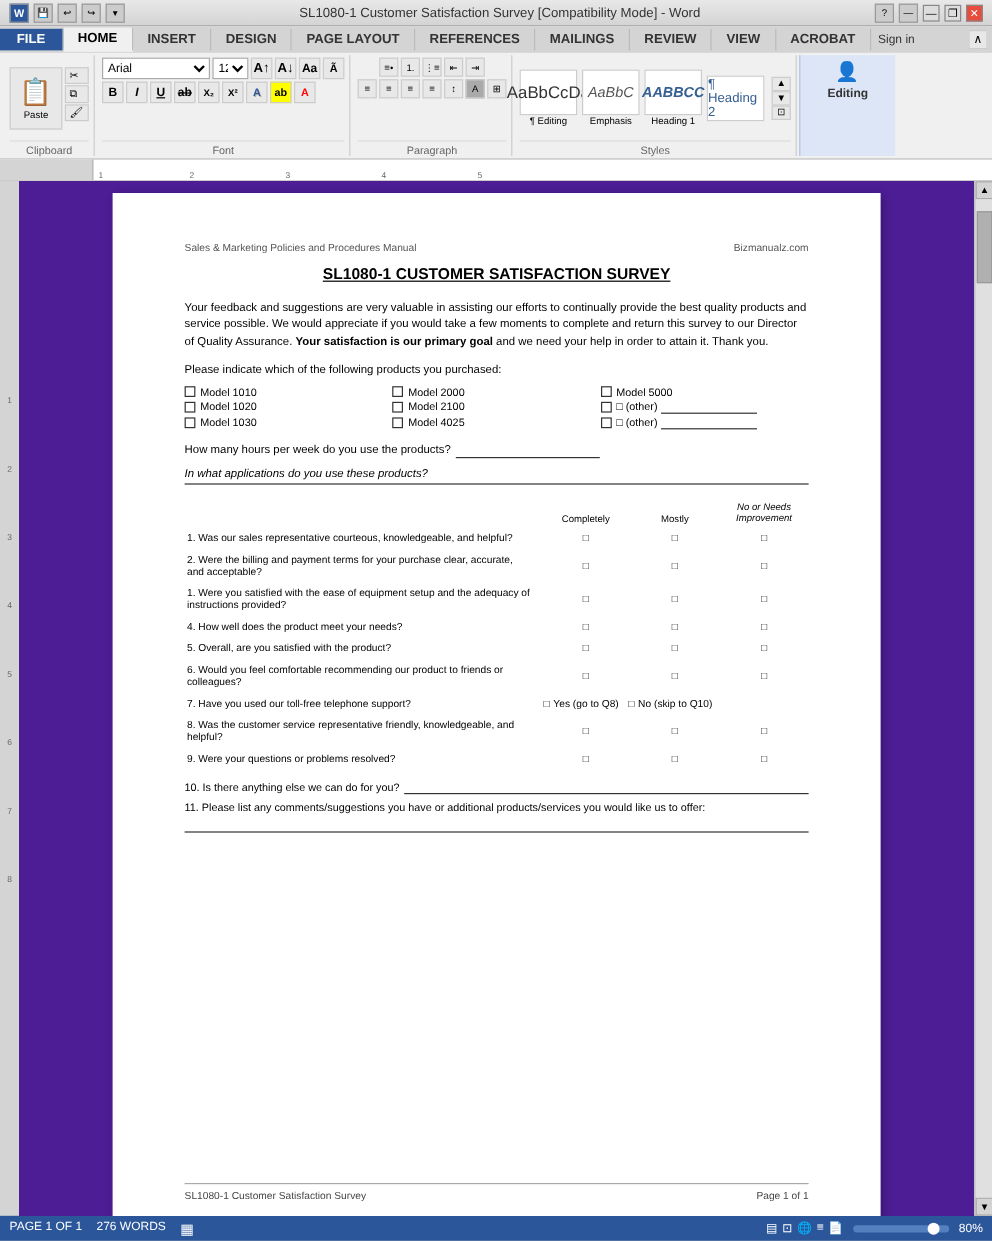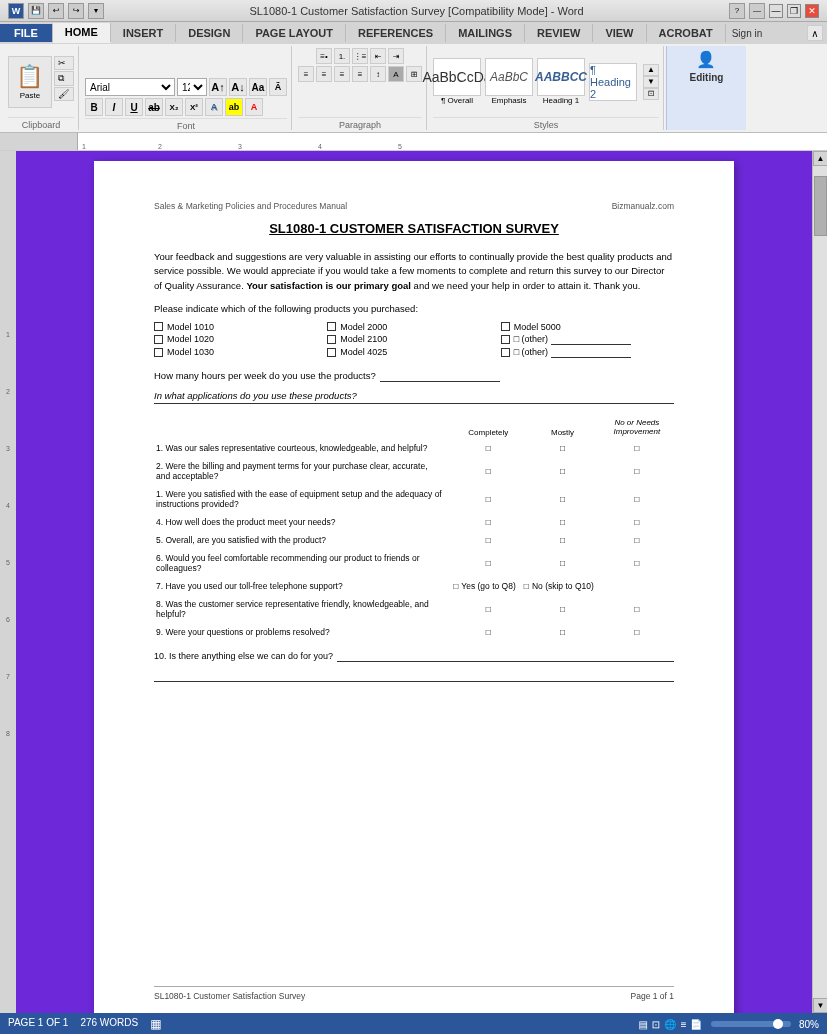--- a/index.html
+++ b/index.html
@@ -74,21 +74,21 @@
     .style-item { display: flex; flex-direction: column; align-items: center; font-size: 9px; cursor: pointer; }
     .style-preview { width: 48px; height: 38px; border: 1px solid #ccc; display: flex; align-items: center; justify-content: center; background: white; }
 
     
     #ruler-area { height: 18px; background: #f5f5f5; border-bottom: 1px solid #ccc; display: flex; }
     #left-ruler-margin { width: 78px; background: #d4d4d4; border-right: 1px solid #aaa; }
     #ruler { flex: 1; background: white; position: relative; overflow: hidden; font-size: 8px; color: #666; }
 
     
     #main-area { display: flex; height: calc(1034px - 22px - 110px - 18px - 22px); }
-    #doc-area { flex: 1; background: #6d28d9; overflow: auto; padding: 10px; display: flex; justify-content: center; }
+    #doc-area { flex: 1; background: #4c1d95; overflow: auto; padding: 10px; display: flex; justify-content: center; }
 
     
     #scrollbar { width: 15px; background: #d4d4d4; display: flex; flex-direction: column; border-left: 1px solid #bbb; }
     .scroll-btn { width: 15px; height: 15px; background: #d4d4d4; border: 1px solid #aaa; display: flex; align-items: center; justify-content: center; font-size: 8px; cursor: pointer; }
     .scroll-track { flex: 1; background: #e0e0e0; position: relative; }
     .scroll-thumb { width: 13px; height: 60px; background: #b0b0b0; border: 1px solid #999; position: absolute; top: 10px; left: 1px; cursor: pointer; }
 
     
     #document {
       width: 640px;
@@ -212,21 +212,21 @@
               <div class="sm-btn">⧉</div>
               <div class="sm-btn">🖌</div>
             </div>
           </div>
         </div>
       </div>
       <div class="ribbon-group-label">Clipboard</div>
     </div>
 
     <div class="ribbon-group font-group">
-      <div class="ribbon-group-content" style="flex-direction:column; align-items:flex-start; gap:2px;margin-top:30px;">
+      <div class="ribbon-group-content" style="flex-direction:column; align-items:flex-start; gap:2px;">
         <div class="font-row">
           <select class="font-select">
             <option>Arial</option>
           </select>
           <select class="size-select">
             <option>12</option>
           </select>
           <div class="font-btn" style="font-size:11px;">A↑</div>
           <div class="font-btn" style="font-size:11px;">A↓</div>
           <div class="font-btn">Aa</div>
@@ -267,21 +267,21 @@
         </div>
       </div>
       <div class="ribbon-group-label">Paragraph</div>
     </div>
 
     <div class="ribbon-group styles-group">
       <div class="ribbon-group-content">
         <div class="styles-box">
           <div class="style-item">
             <div class="style-preview" style="font-size:14px;color:#333;">AaBbCcDa</div>
-            <div style="font-size:8px;">¶ Overall</div>
+            <div style="font-size:8px;">¶ Editing</div>
           </div>
           <div class="style-item">
             <div class="style-preview" style="font-size:12px;color:#555;font-style:italic;">AaBbC</div>
             <div style="font-size:8px;">Emphasis</div>
           </div>
           <div class="style-item">
             <div class="style-preview" style="font-size:12px;color:#366092;font-weight:bold;font-style:italic;">AABBCC</div>
             <div style="font-size:8px;">Heading 1</div>
           </div>
           <div class="style-item">
@@ -463,20 +463,21 @@
           </tr>
         </tbody>
       </table>
 
       <div class="open-question">
         <span>10. Is there anything else we can do for you?</span>
         <span class="long-line">&nbsp;</span>
       </div>
 
       <div class="q11-block">
+        <div>11. Please list any comments/suggestions you have or additional products/services you would like us to offer:</div>
         <div class="q11-line">&nbsp;</div>
       </div>
 
       <div class="doc-footer">
         <span>SL1080-1 Customer Satisfaction Survey</span>
         <span>Page 1 of 1</span>
       </div>
     </div>
   </div>
 

